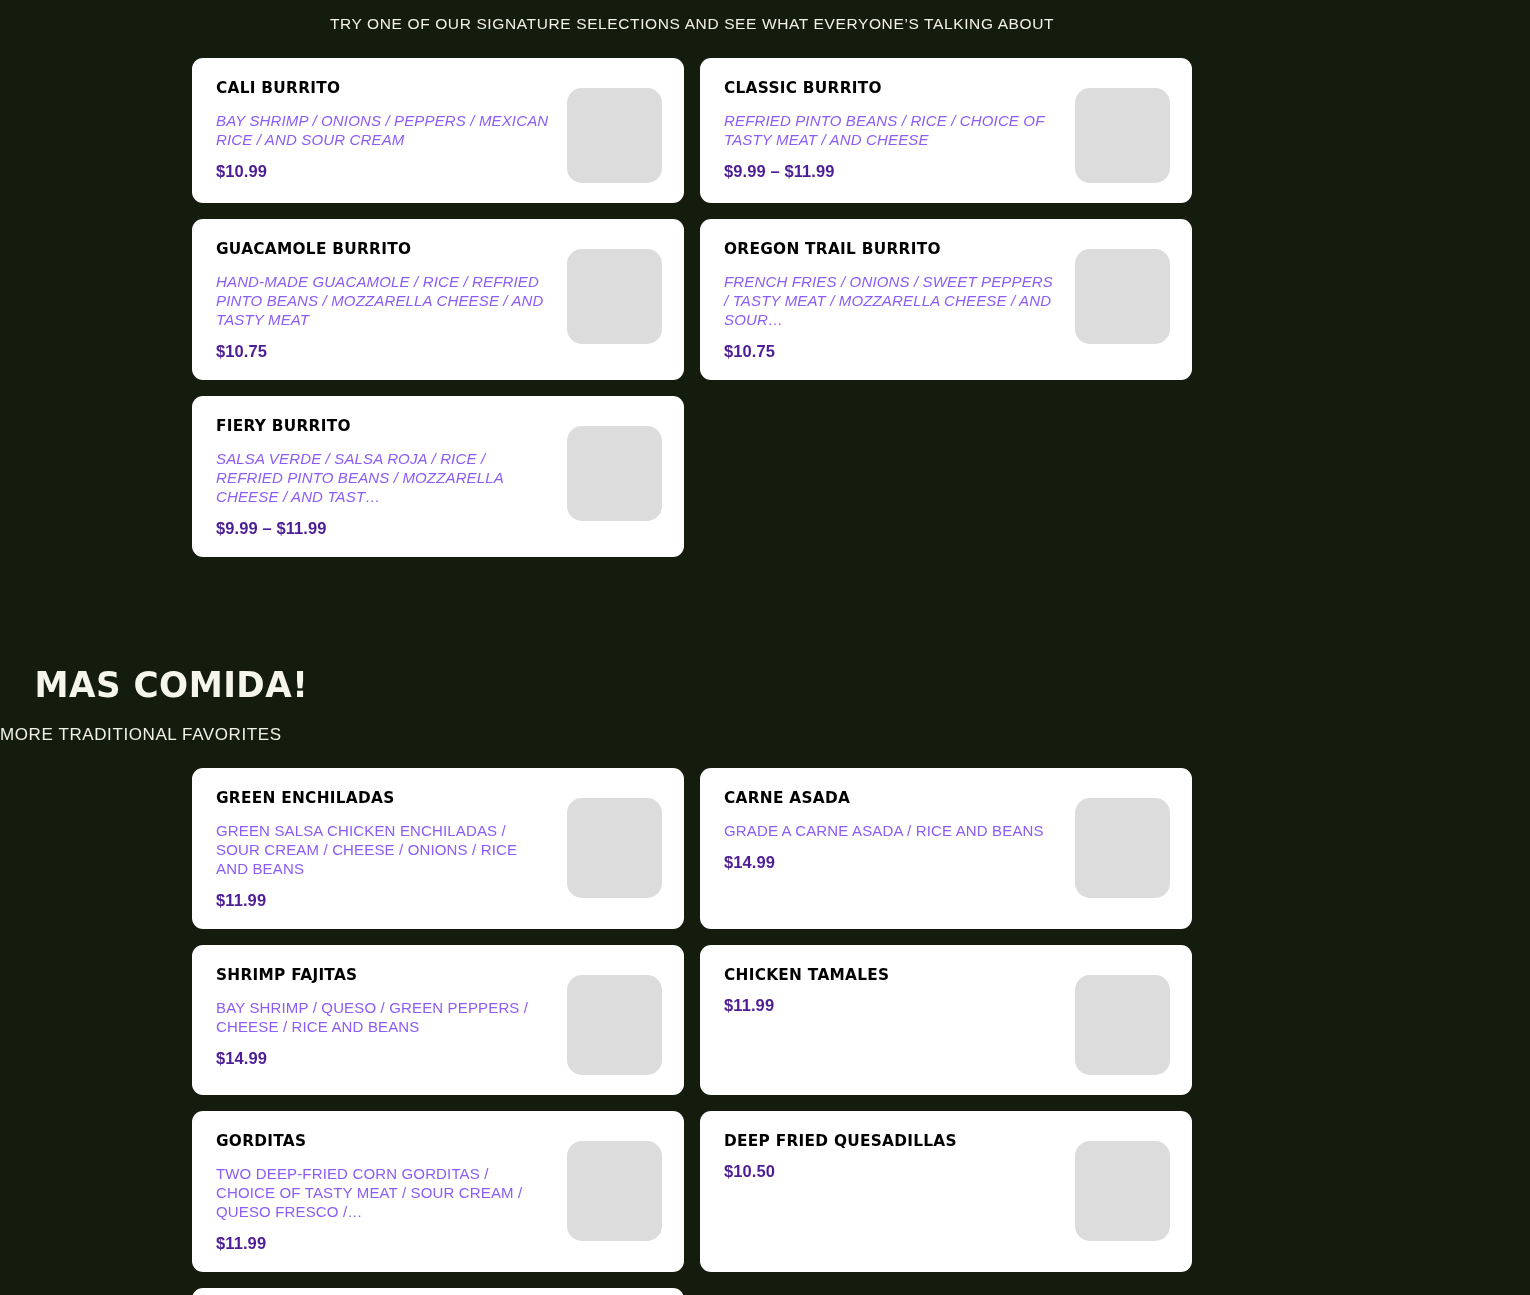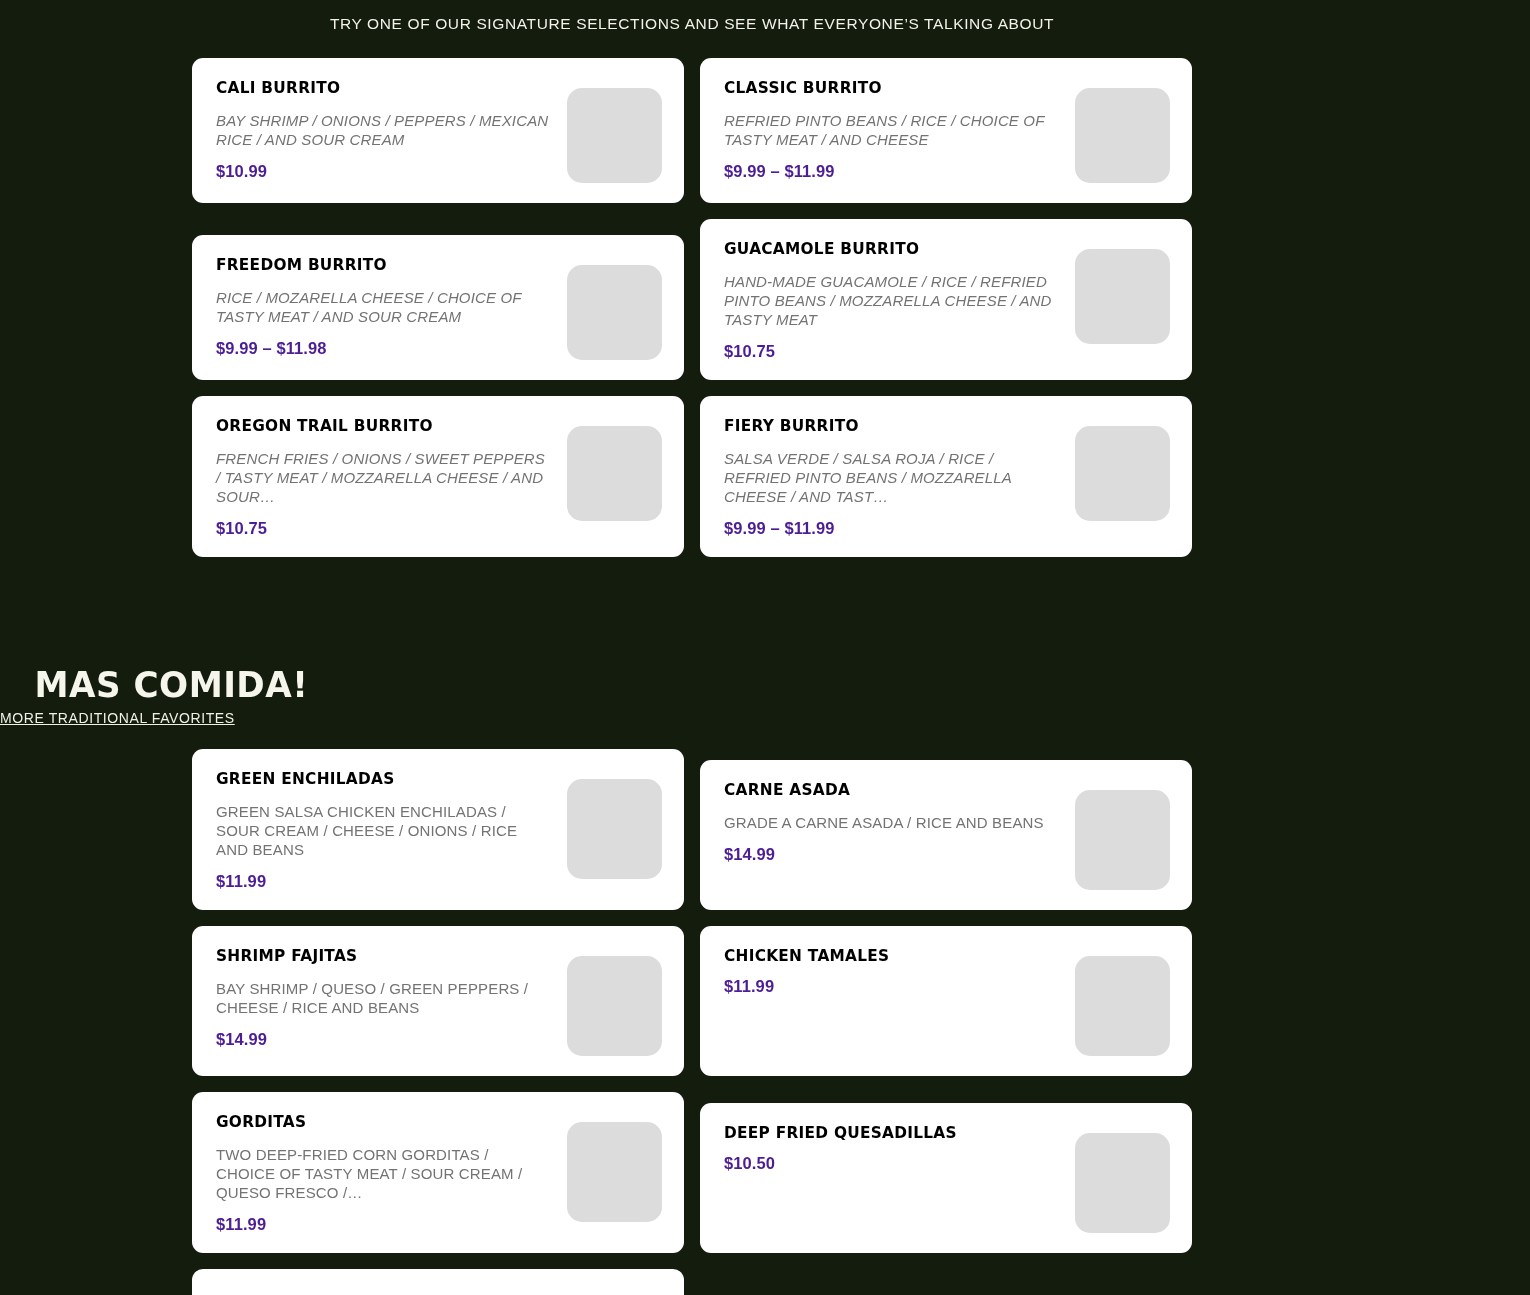--- a/index.html
+++ b/index.html
@@ -30,21 +30,20 @@
   }
 
   
   .grid {
     width:1000px;
     margin:16px auto;
     display:flex;
     flex-wrap:wrap;
     gap:16px;
     align-content:flex-start;
-    align-items:flex-end;
   }
   .grid.sec1 { margin-top:24px; }
   .grid.sec2 { margin-top:23px; }
 
   .card {
     width:492px;
     background:#ffffff;
     border-radius:11px;
     display:flex;
     align-items:flex-start;
@@ -69,21 +68,21 @@
     line-height:1;
     transform:scaleX(0.93);
     transform-origin:left center;
     white-space:nowrap;
   }
 
   .card-desc {
     margin-top:15px;
     font-size:15px;
     line-height:19px;
-    color:#737373;
+    color:#8b5cf6;
     font-weight:400;
     letter-spacing:0.15px;
     max-width:336px;
   }
   .sec1 .card-desc { font-style:italic; }
   .sec2 .card-desc { font-style:normal; }
 
   .card-price {
     margin-top:14px;
     font-size:16.5px;
@@ -110,26 +109,25 @@
     font-family:"DejaVu Sans", sans-serif;
     font-weight:700;
     font-size:36px;
     color:#f5f5ec;
     letter-spacing:0.5px;
     line-height:1;
     transform:scaleX(0.95);
   }
 
   .section-sub {
-    margin-top:7px;
-    font-size:14px;
+    margin-top:22px;
+    font-size:17px;
     color:#f1f1e8;
     font-weight:400;
     letter-spacing:0.6px;
-    text-decoration:underline;
   }
 </style>
 </head>
 <body>
 
 <div class="page">
 
   <div class="tagline">TRY ONE OF OUR SIGNATURE SELECTIONS AND SEE WHAT EVERYONE’S TALKING ABOUT</div>
 
   <div class="grid sec1" id="grid-1">
@@ -139,28 +137,20 @@
           <div class="card-desc">BAY SHRIMP / ONIONS / PEPPERS / MEXICAN RICE / AND SOUR CREAM</div>
           <div class="card-price">$10.99</div>
         </div>
         <div class="thumb"></div>
       </div>
       <div class="card h1">
         <div class="card-body">
           <div class="card-title">CLASSIC BURRITO</div>
           <div class="card-desc">REFRIED PINTO BEANS / RICE / CHOICE OF TASTY MEAT / AND CHEESE</div>
           <div class="card-price">$9.99 – $11.99</div>
-        </div>
-        <div class="thumb"></div>
-      </div>
-      <div class="card h1">
-        <div class="card-body">
-          <div class="card-title">FREEDOM BURRITO</div>
-          <div class="card-desc">RICE / MOZARELLA CHEESE / CHOICE OF TASTY MEAT / AND SOUR CREAM</div>
-          <div class="card-price">$9.99 – $11.98</div>
         </div>
         <div class="thumb"></div>
       </div>
       <div class="card h1">
         <div class="card-body">
           <div class="card-title">GUACAMOLE BURRITO</div>
           <div class="card-desc">HAND-MADE GUACAMOLE / RICE / REFRIED PINTO BEANS / MOZZARELLA CHEESE / AND TASTY MEAT</div>
           <div class="card-price">$10.75</div>
         </div>
         <div class="thumb"></div>

